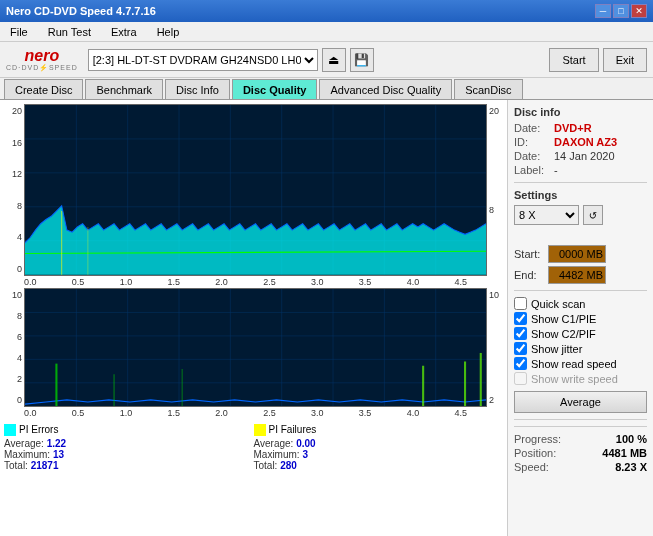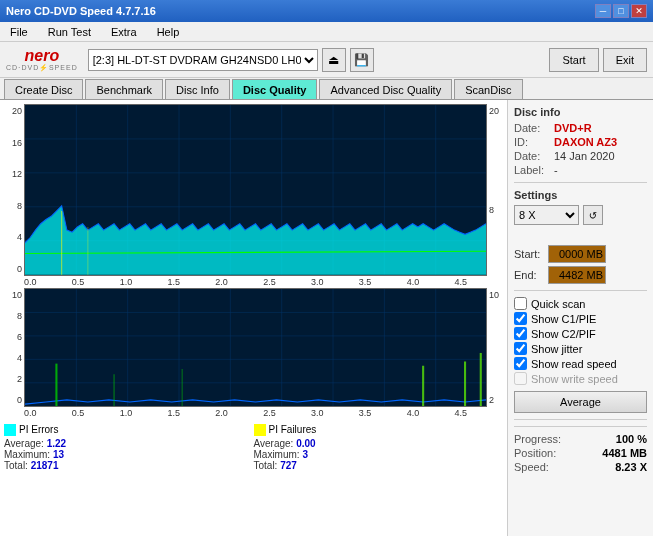--- a/index.html
+++ b/index.html
@@ -336,21 +336,21 @@
         <div><span class="stat-label">Total:</span> <span class="stat-value">21871</span></div>
       </div>
 
       <div class="stat-group">
         <div class="stat-legend">
           <span class="legend-box" style="background:#ffff00;"></span>
           <span>PI Failures</span>
         </div>
         <div><span class="stat-label">Average:</span> <span class="stat-value">0.00</span></div>
         <div><span class="stat-label">Maximum:</span> <span class="stat-value">3</span></div>
-        <div><span class="stat-label">Total:</span> <span class="stat-value">727</span></div>
+        <div><span class="stat-label">Total:</span> <span class="stat-value">280</span></div>
       </div>
 
     </div>
 
   </div>
 
   <div class="right-panel">
 
     
     <div class="panel-section-title">Disc info</div>

